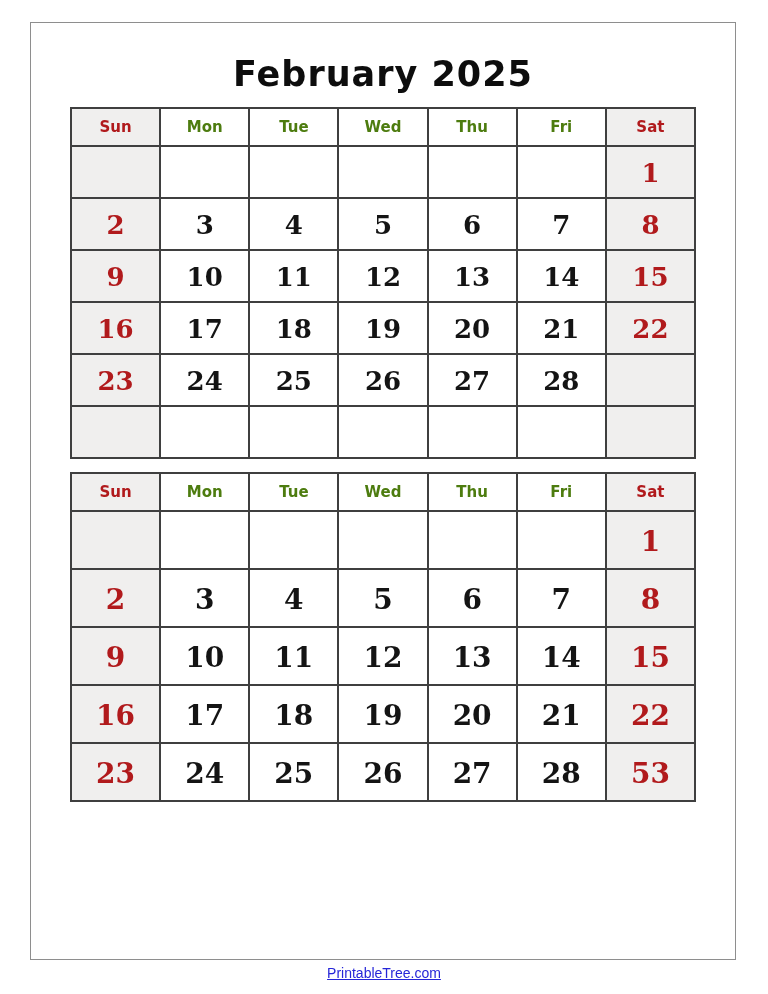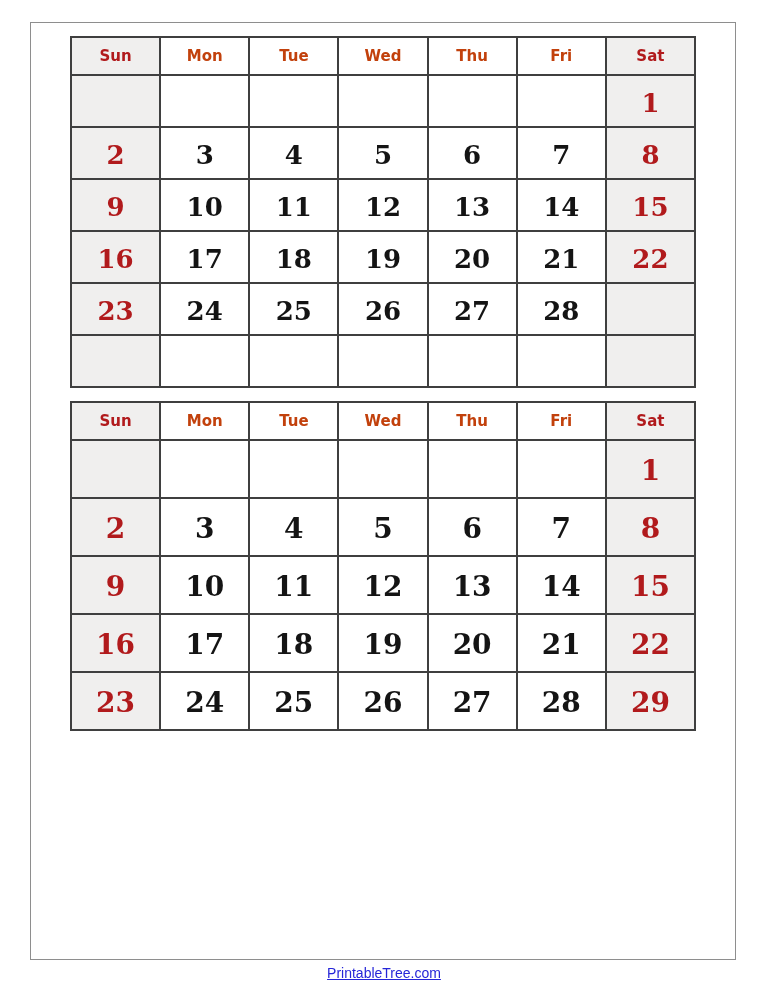--- a/index.html
+++ b/index.html
@@ -24,21 +24,21 @@
     border-collapse:collapse;table-layout:fixed;
     width:626px;margin:13px auto 0;
     border:2px solid var(--grid,#3f3f3f);
   }
   .cal-table th,.cal-table td{
     border:2px solid var(--grid,#3f3f3f);
     text-align:center;vertical-align:middle;background:#ffffff;
   }
   .cal-table th{
     height:34px;font-family:"DejaVu Sans",sans-serif;
-    font-size:15px;font-weight:bold;color:#c2410c;
+    font-size:15px;font-weight:bold;color:#4d7c0f;
   }
   .cal-table td{
     font-family:"DejaVu Serif",serif;font-weight:bold;color:#141414;
     padding-top:4px;
   }
   .cal-table th.weekend{color:var(--red,#b11a1c);background:var(--wkbg,#f0efee);}
   .cal-table td.weekend{color:var(--red,#b11a1c);background:var(--wkbg,#f0efee);}
   .cal-february td{height:45px;font-size:26px;}
   .cal-march td{height:51px;font-size:28px;}
   .footer{position:absolute;left:0;top:963px;width:768px;text-align:center;}
@@ -47,20 +47,21 @@
     color:var(--link,#2626d8);text-decoration:underline;cursor:pointer;
   }
 </style>
 </head>
 <body>
 
 <div class="canvas">
   <div class="frame">
     <div id="calendars">
   <section class="calendar">
+    <h1 class="cal-title">February 2025</h1>
     <table class="cal-table cal-february">
       <thead>
               <tr>
                 <th class="weekend">Sun</th>
                 <th>Mon</th>
                 <th>Tue</th>
                 <th>Wed</th>
                 <th>Thu</th>
                 <th>Fri</th>
                 <th class="weekend">Sat</th>
@@ -175,21 +176,21 @@
                 <td>21</td>
                 <td class="weekend">22</td>
               </tr>
               <tr>
                 <td class="weekend">23</td>
                 <td>24</td>
                 <td>25</td>
                 <td>26</td>
                 <td>27</td>
                 <td>28</td>
-                <td class="weekend">29</td>
+                <td class="weekend">53</td>
               </tr>
             </tbody>
     </table>
   </section>
 </div>
   </div>
   <div class="footer">
     <a class="footer-link">PrintableTree.com</a>
   </div>
 </div>

